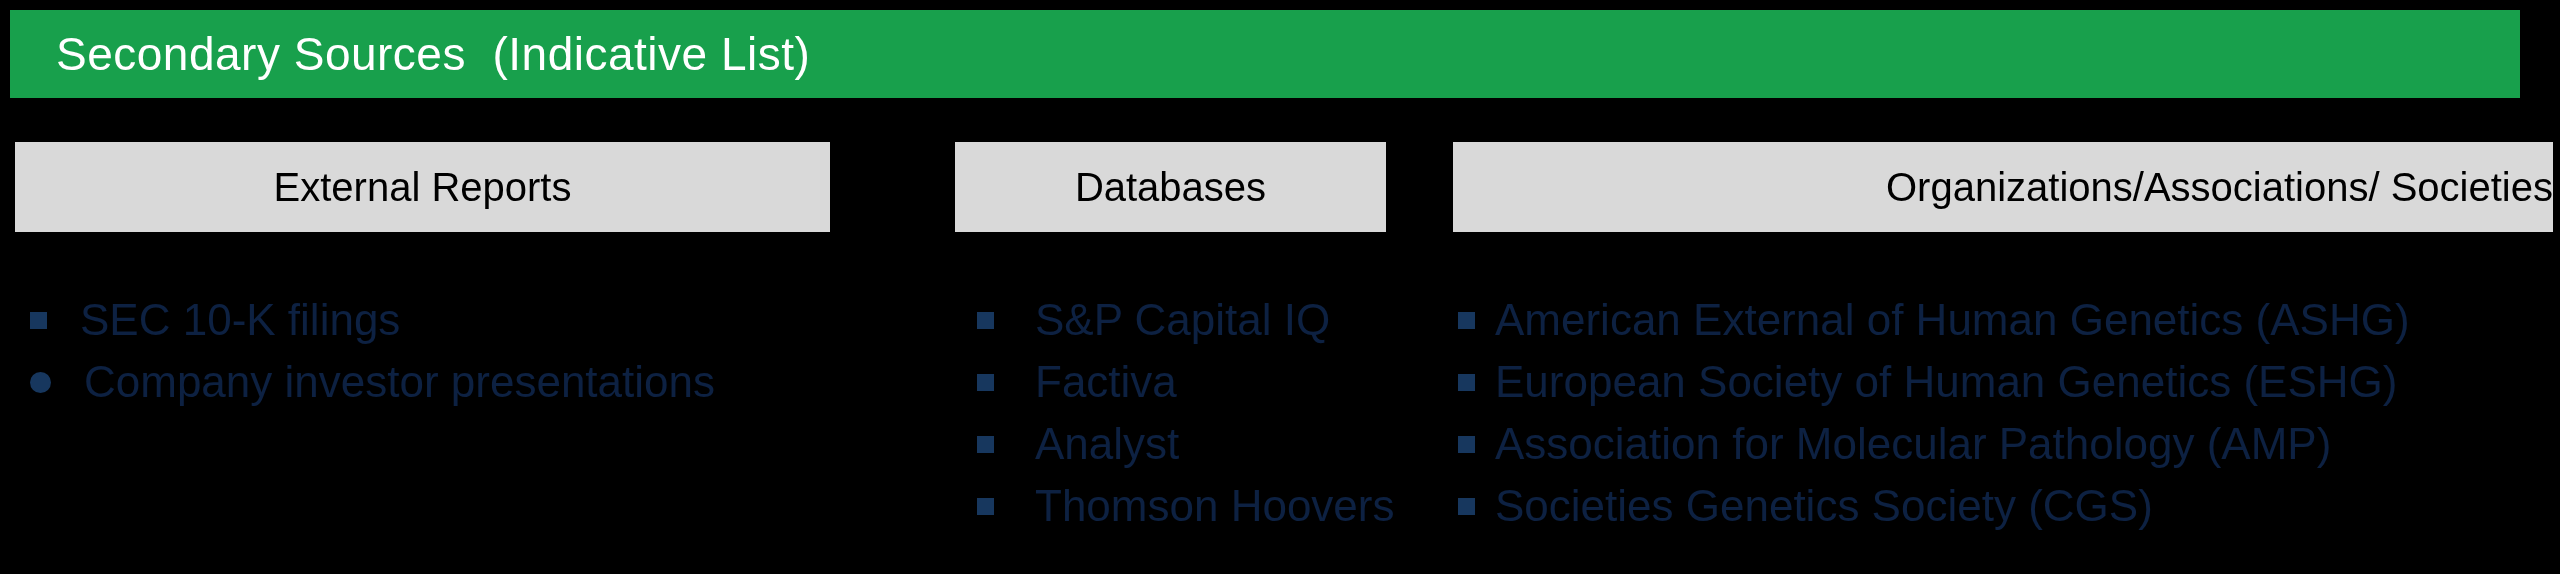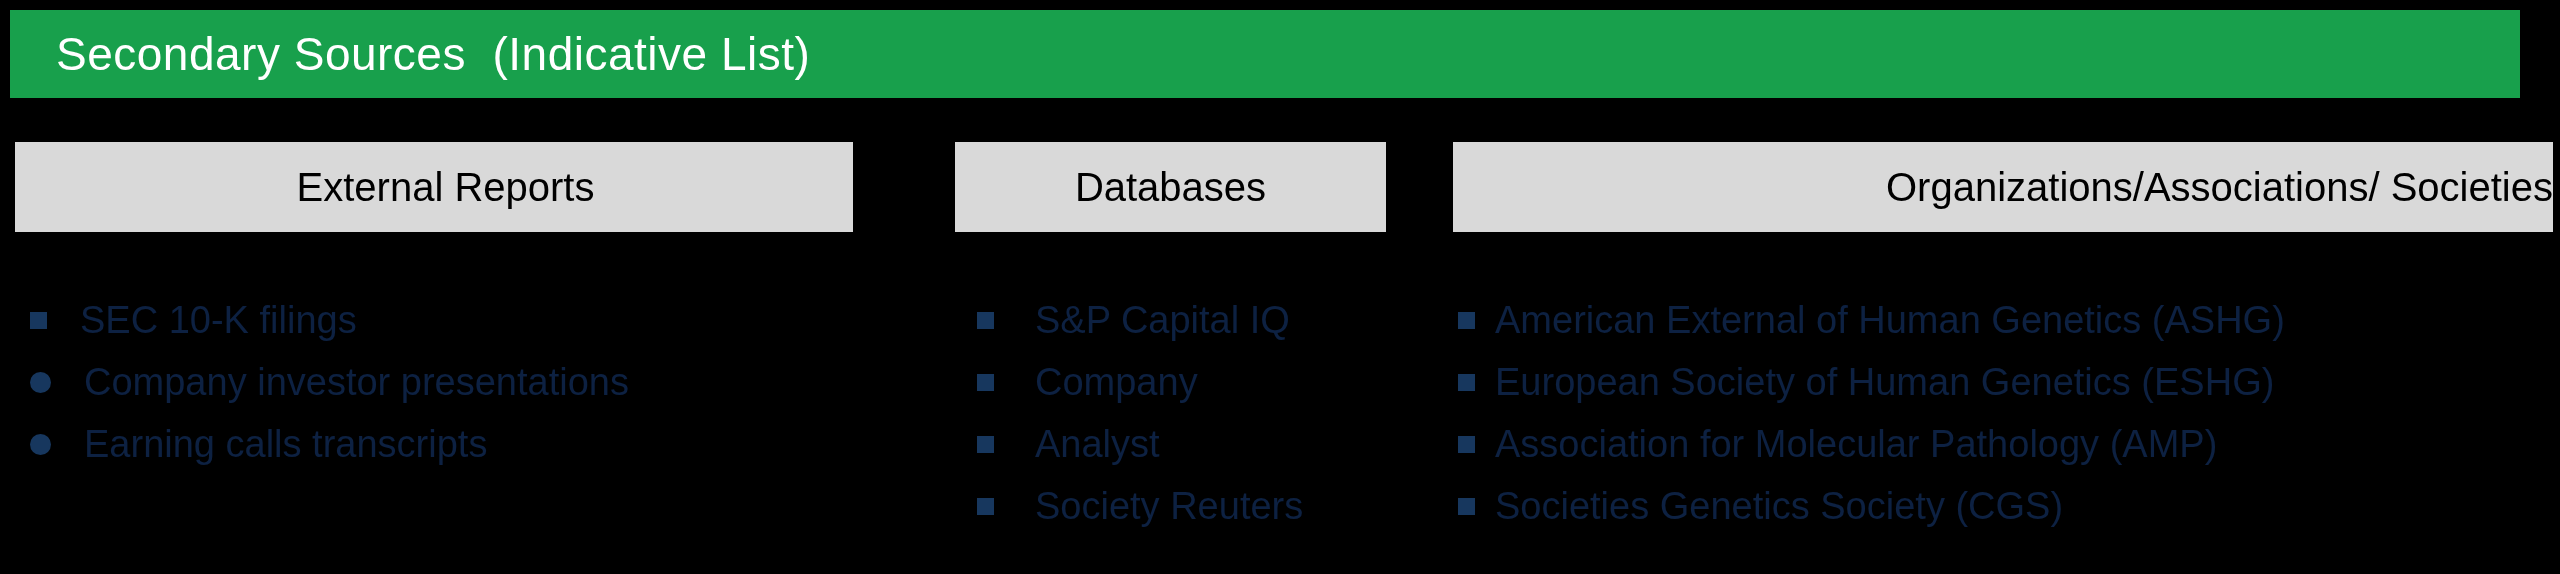--- a/index.html
+++ b/index.html
@@ -71,77 +71,73 @@
     height: 17px;
     margin-top: 12px;
   }
   .bullet.circle {
     width: 21px;
     height: 21px;
     border-radius: 50%;
   }
   .btext {
     color: #0D2142;
-    font-size: 38px;
+    font-size: 44px;
     line-height: 40px;
   }
   .blist.l1 .btext { margin-left: 33px; }
   .blist.l2 .btext { margin-left: 41px; }
   .blist.l3 .btext { margin-left: 20px; }
 </style>
 </head>
 <body>
 
 <div class="slide">
 
   <div class="title-bar" style="background-color: rgb(24, 160, 76);">
     <span class="title-text">Secondary Sources  (Indicative List)</span>
   </div>
 
-  <div class="col-header h1" style="background-color: rgb(217, 217, 217); padding-left: 23px;">
+  <div class="col-header h1" style="background-color: rgb(217, 217, 217);">
     <span>External Reports</span>
   </div>
   <div class="col-header h2" style="background-color: rgb(217, 217, 217);">
     <span>Databases</span>
   </div>
   <div class="col-header h3" style="background-color: rgb(217, 217, 217); justify-content: flex-end;">
     <span>Organizations/Associations/ Societies</span>
   </div>
 
   <div class="blist l1">
     <div class="brow">
       <span class="bullet square"></span>
       <span class="btext">SEC 10-K filings</span>
     </div>
     <div class="brow">
       <span class="bullet circle"></span>
       <span class="btext">Company investor presentations</span>
     </div>
-    <div class="brow">
-      <span class="bullet circle"></span>
-      <span class="btext">Earning calls transcripts</span>
-    </div>
   </div>
 
   <div class="blist l2">
     <div class="brow">
       <span class="bullet square"></span>
       <span class="btext">S&amp;P Capital IQ</span>
     </div>
     <div class="brow">
       <span class="bullet square"></span>
-      <span class="btext">Company</span>
+      <span class="btext">Factiva</span>
     </div>
     <div class="brow">
       <span class="bullet square"></span>
       <span class="btext">Analyst</span>
     </div>
     <div class="brow">
       <span class="bullet square"></span>
-      <span class="btext">Society Reuters</span>
+      <span class="btext">Thomson Hoovers</span>
     </div>
   </div>
 
   <div class="blist l3">
     <div class="brow">
       <span class="bullet square"></span>
       <span class="btext">American External of Human Genetics (ASHG)</span>
     </div>
     <div class="brow">
       <span class="bullet square"></span>

